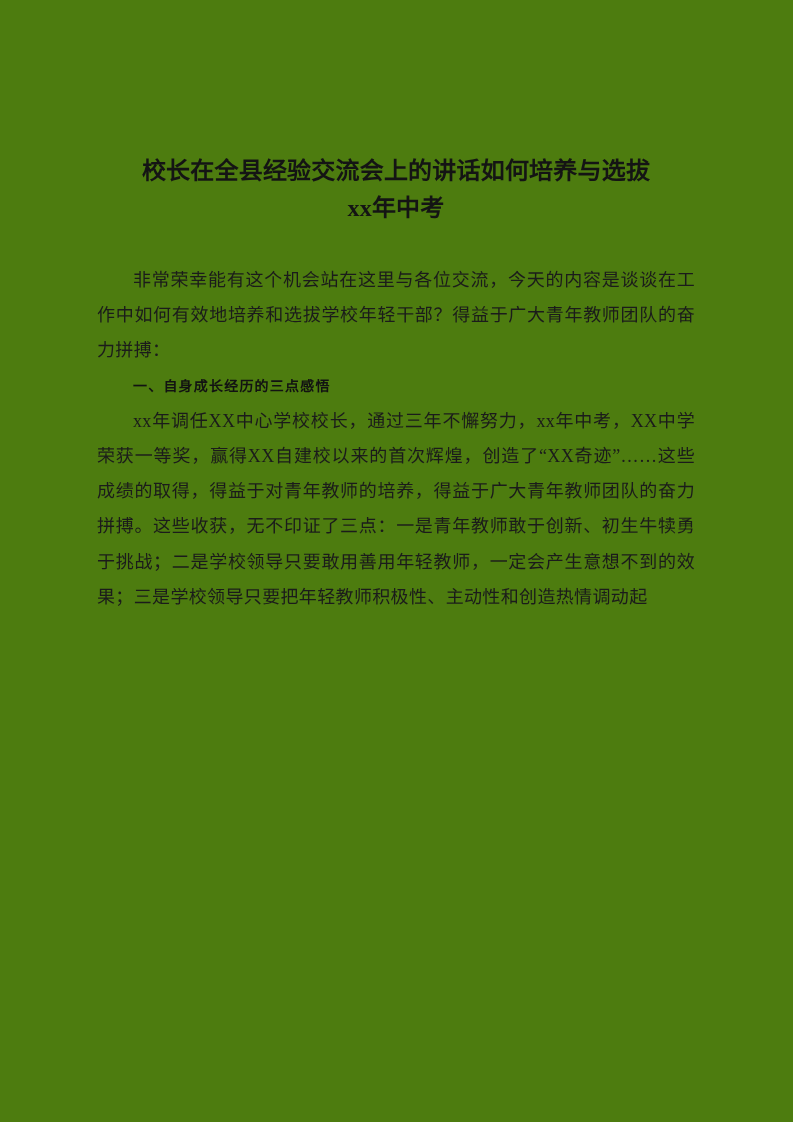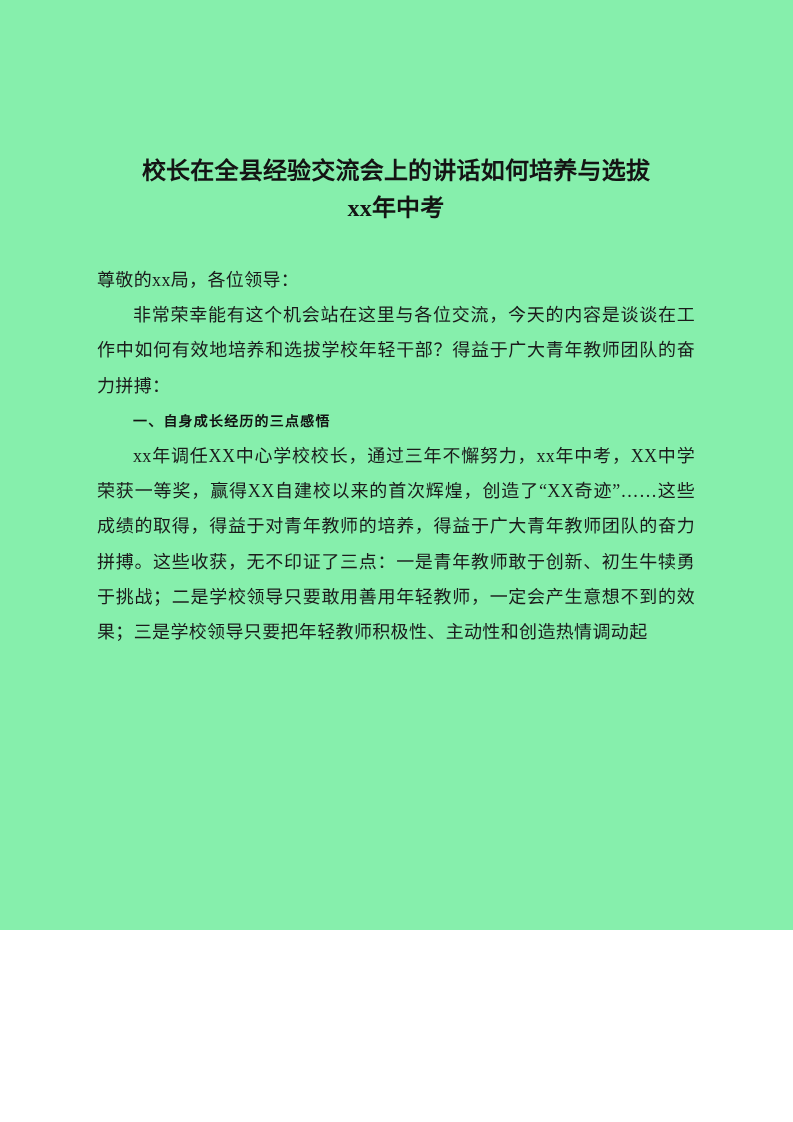--- a/index.html
+++ b/index.html
@@ -5,23 +5,23 @@
 <style>
   html, body {
     margin: 0;
     padding: 0;
     background: #ffffff;
   }
 
   .page {
     position: relative;
     width: 793px;
-    height: 930px;
+    height: 1122px;
     margin: 0 auto;
-    background: #86efac;
+    background: #4d7c0f;
     box-sizing: border-box;
     overflow: hidden;
   }
 
   
   .content {
     position: absolute;
     left: 97px;
     top: 0;
     width: 598px;
@@ -83,21 +83,20 @@
   <div class="content">
 
     <h1 class="doc-title">
       <span>校长在全县经验交流会上的讲话如何培养与选拔</span><br>
       <span>xx年中考</span>
     </h1>
 
     <div class="spacer-title-body"></div>
 
     <div class="body-block">
-      <p class="para">尊敬的xx局，各位领导：</p>
       <p class="para indent">非常荣幸能有这个机会站在这里与各位交流，今天的内容是谈谈在工作中如何有效地培养和选拔学校年轻干部？得益于广大青年教师团队的奋力拼搏：</p>
       <p class="section-heading">一、自身成长经历的三点感悟</p>
       <p class="para indent">xx年调任XX中心学校校长，通过三年不懈努力，xx年中考，XX中学荣获一等奖，赢得XX自建校以来的首次辉煌，创造了“XX奇迹”……这些成绩的取得，得益于对青年教师的培养，得益于广大青年教师团队的奋力拼搏。这些收获，无不印证了三点：一是青年教师敢于创新、初生牛犊勇于挑战；二是学校领导只要敢用善用年轻教师，一定会产生意想不到的效果；三是学校领导只要把年轻教师积极性、主动性和创造热情调动起</p>
     </div>
 
   </div>
 
 </div>
 
 </body></html>

